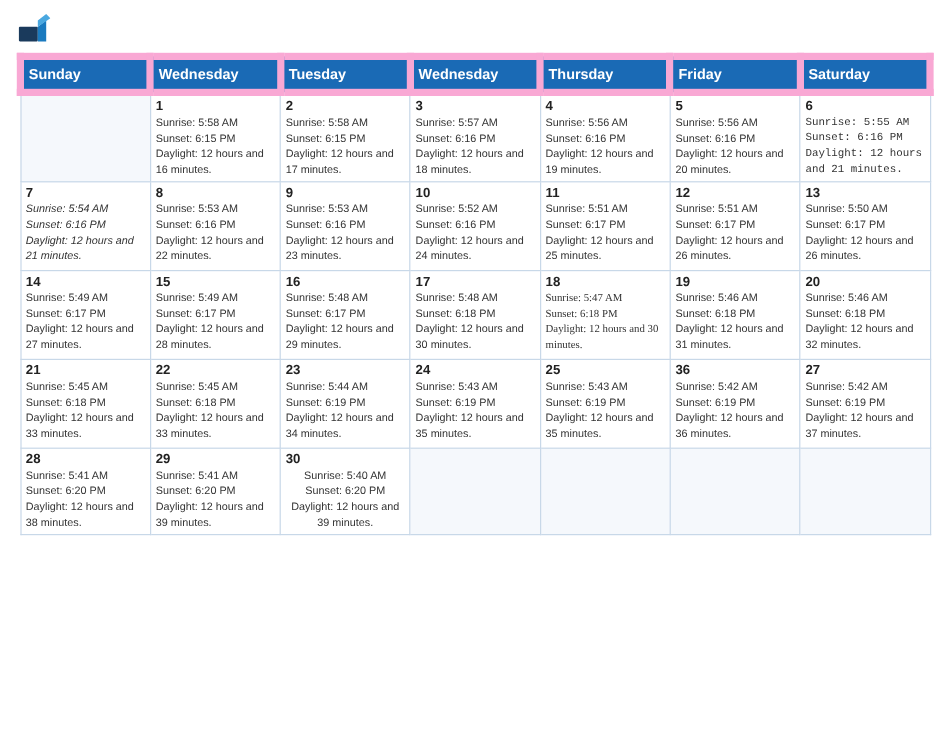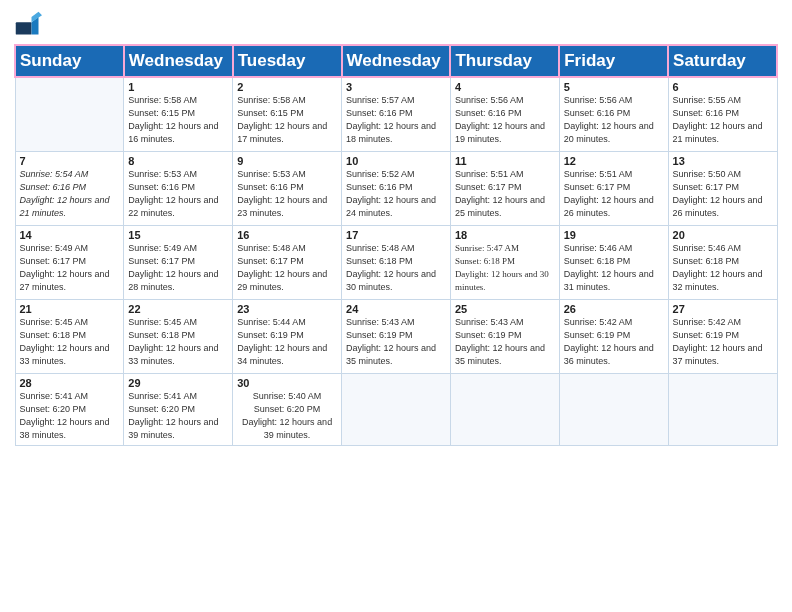--- a/index.html
+++ b/index.html
@@ -54,25 +54,25 @@
       color: #444;
     }
     .calendar {
       width: 100%;
       border-collapse: collapse;
       table-layout: fixed;
     }
     .calendar th {
       background: #1a6ab5;
       color: #fff;
-      font-size: 17px;
+      font-size: 12px;
       font-weight: bold;
       padding: 5px 4px;
       text-align: left;
-      border: 2px solid #f9a8d4;
+      border: 6px solid #f9a8d4;
     }
     .calendar td {
       border: 1px solid #c8d8e8;
       vertical-align: top;
       padding: 3px 4px;
       font-size: 9.5px;
       color: #333;
       width: calc(100% / 7);
       height: 74px;
       background: #fff;
@@ -158,21 +158,21 @@
 Daylight: 12 hours and 19 minutes.</div>
           </td>
           <td>
             <span class="day-num">5</span>
             <div class="day-detail" style="white-space: pre-line;">Sunrise: 5:56 AM
 Sunset: 6:16 PM
 Daylight: 12 hours and 20 minutes.</div>
           </td>
           <td>
             <span class="day-num">6</span>
-            <div class="day-detail" style="white-space: pre-line;">Sunrise: 5:55 AM
+            <div class="day-detail" style="white-space: pre-line; font-family: Liberation Mono, monospace;">Sunrise: 5:55 AM
 Sunset: 6:16 PM
 Daylight: 12 hours and 21 minutes.</div>
           </td>
         </tr>
         <tr>
           <td>
             <span class="day-num">7</span>
             <div class="day-detail" style="white-space: pre-line; font-style: italic;">Sunrise: 5:54 AM
 Sunset: 6:16 PM
 Daylight: 12 hours and 21 minutes.</div>
@@ -283,21 +283,21 @@
 Sunset: 6:19 PM
 Daylight: 12 hours and 35 minutes.</div>
           </td>
           <td>
             <span class="day-num">25</span>
             <div class="day-detail" style="white-space: pre-line;">Sunrise: 5:43 AM
 Sunset: 6:19 PM
 Daylight: 12 hours and 35 minutes.</div>
           </td>
           <td>
-            <span class="day-num">26</span>
+            <span class="day-num">36</span>
             <div class="day-detail" style="white-space: pre-line;">Sunrise: 5:42 AM
 Sunset: 6:19 PM
 Daylight: 12 hours and 36 minutes.</div>
           </td>
           <td>
             <span class="day-num">27</span>
             <div class="day-detail" style="white-space: pre-line;">Sunrise: 5:42 AM
 Sunset: 6:19 PM
 Daylight: 12 hours and 37 minutes.</div>
           </td>

